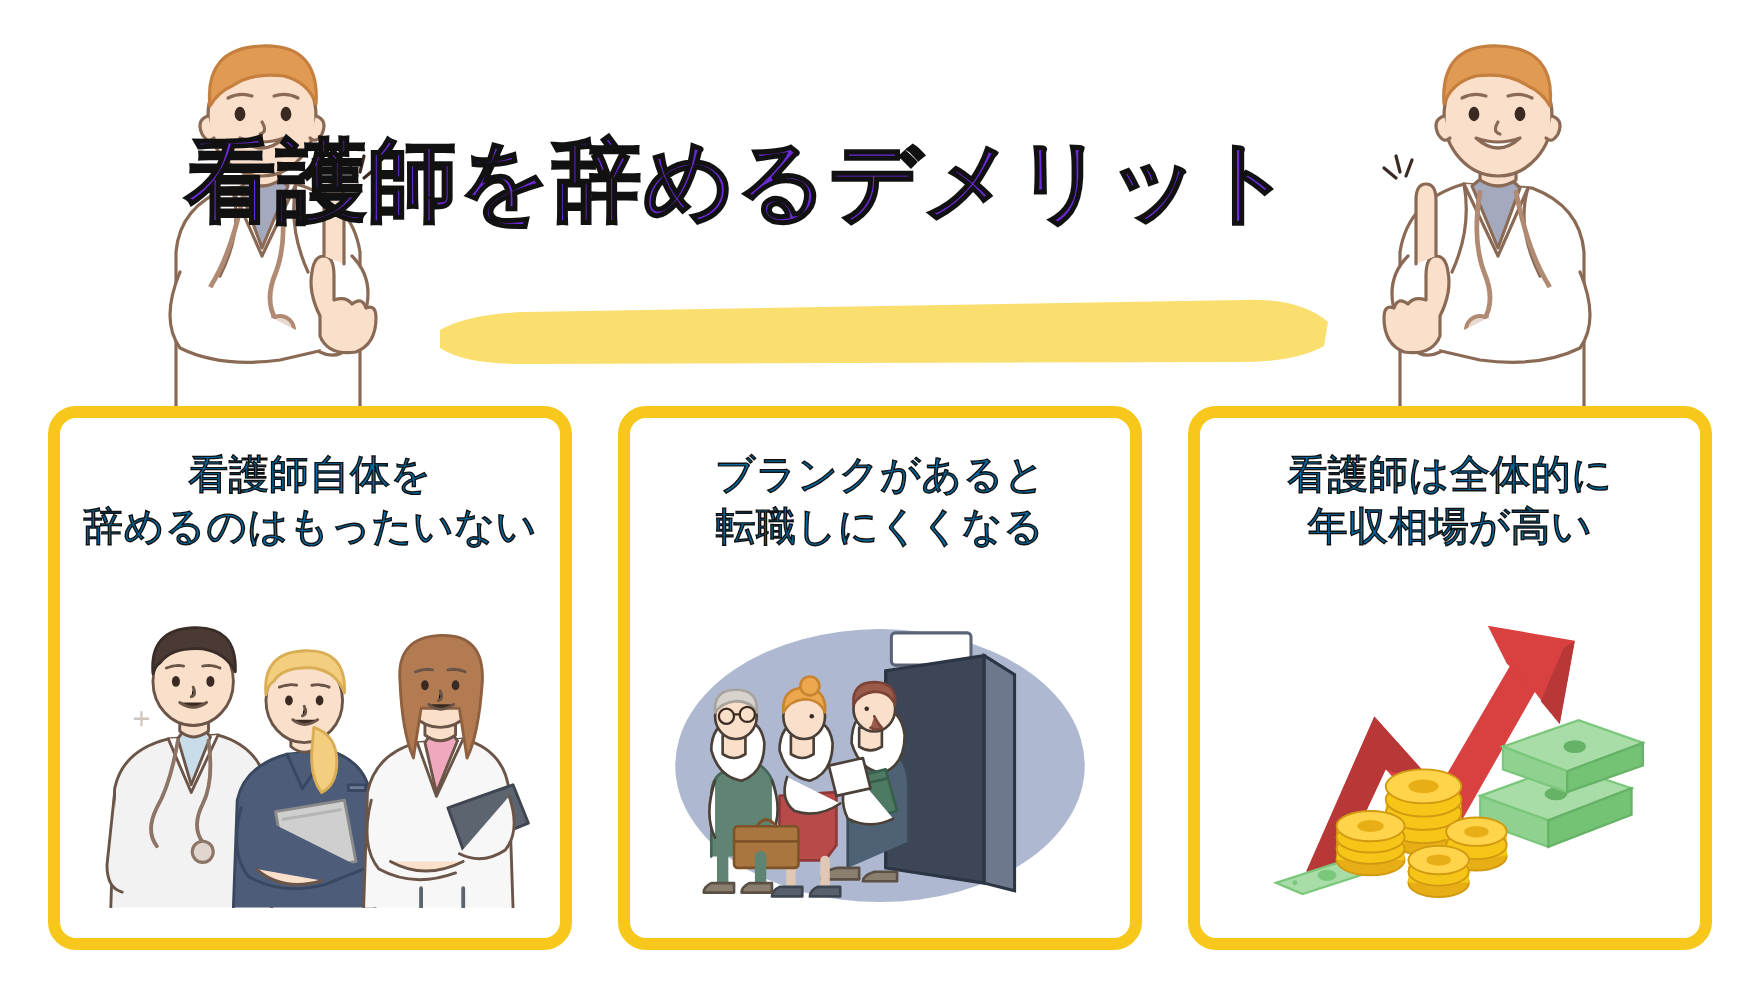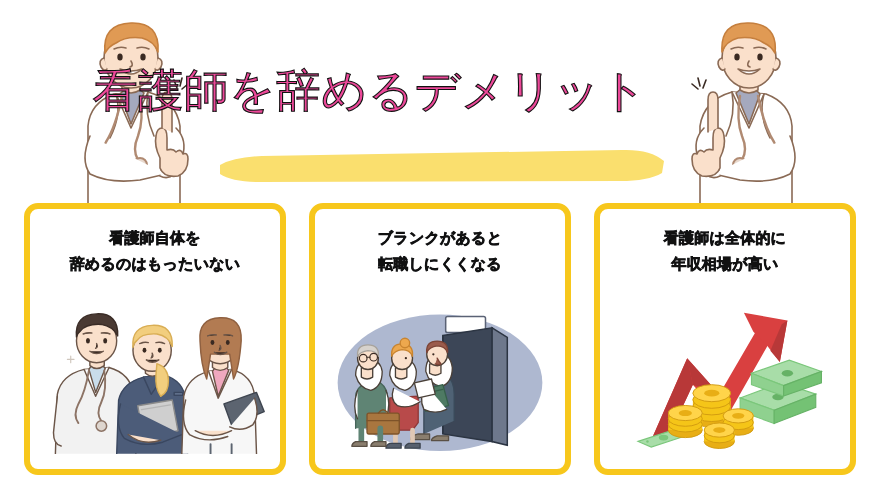--- a/index.html
+++ b/index.html
@@ -15,22 +15,22 @@
   .hero { position:absolute; left:0; top:0; width:880px; height:200px; }
 
   .doc { position:absolute; top:8px; width:200px; height:195px; }
   .doc.left  { left:30px; }
   .doc.right { left:650px; transform:scaleX(-1); }
 
   .title {
     position:absolute; left:0; top:62px; width:740px;
     text-align:center;
     font-size:45px; line-height:58px;
-    font-weight:normal;
-    color:#ec4899;
+    font-weight:bold;
+    color:#6d28d9;
     letter-spacing:0.5px;
     -webkit-text-stroke:1.1px #111111;
     white-space:nowrap;
   }
   .underline { position:absolute; left:218px; top:148px; width:448px; height:36px; }
 
   
   .cards {
     position:absolute; left:0; top:203px; width:880px; height:272px;
     display:flex; justify-content:space-between; padding:0 24px;
@@ -38,22 +38,22 @@
   .card {
     position:relative;
     width:262px; height:272px;
     background:#ffffff;
     border:6px solid #F7C71C;
     border-radius:14px;
     display:flex; flex-direction:column; align-items:center;
   }
   .card-title {
     margin-top:16px;
-    font-size:15px; line-height:26px;
-    font-weight:bold; color:#0f172a;
+    font-size:20px; line-height:26px;
+    font-weight:normal; color:#0369a1;
     text-align:center;
     -webkit-text-stroke:0.7px #111111;
     white-space:pre-line;
     letter-spacing:0.2px;
   }
   .card-art {
     position:absolute; left:0; bottom:6px;
     width:100%; height:168px;
     display:flex; align-items:center; justify-content:center;
   }

